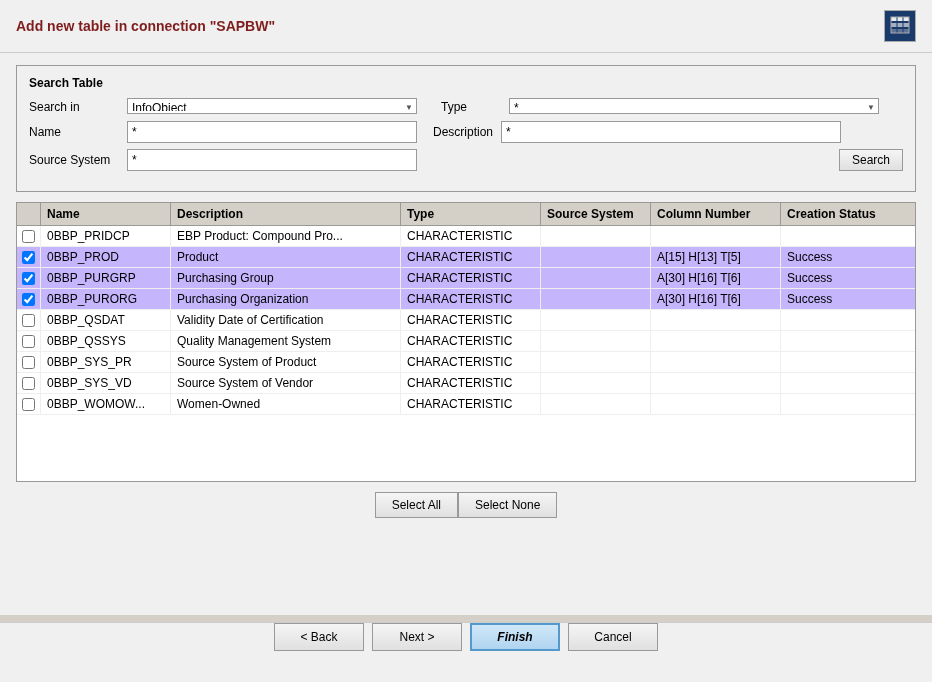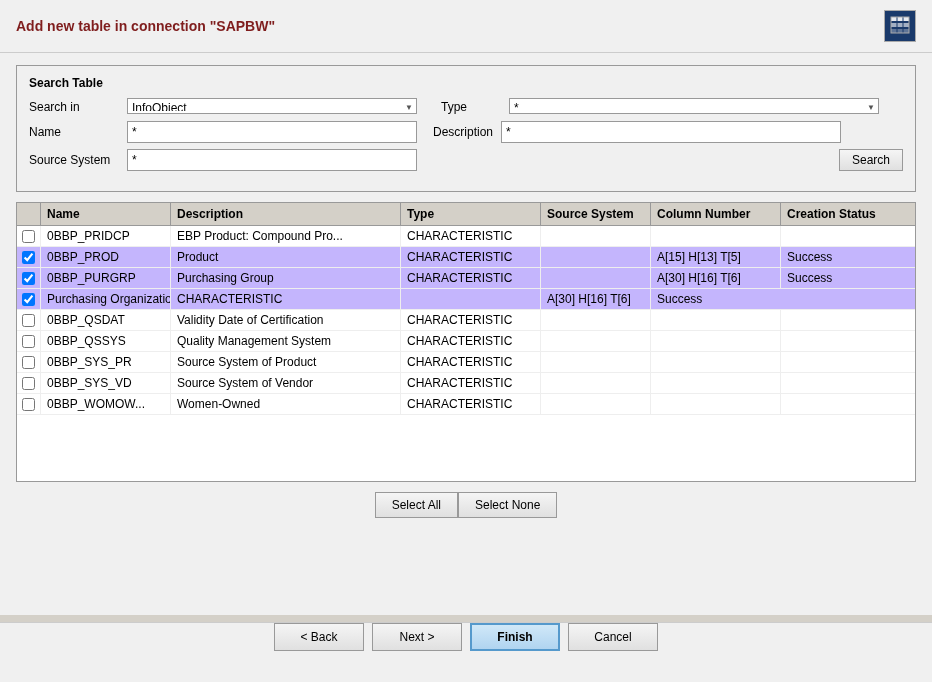--- a/index.html
+++ b/index.html
@@ -219,20 +219,21 @@
       font-size: 12px;
       background: linear-gradient(to bottom, #f5f5f5, #e0e0e0);
       border: 1px solid #999;
       cursor: pointer;
       min-width: 90px;
     }
     .footer-btn.finish {
       background: linear-gradient(to bottom, #d0e8f8, #b0d4f0);
       border: 2px solid #5599cc;
       font-weight: bold;
+      font-style: italic;
     }
   </style>
 </head>
 <body>
 
 <div class="title-bar">
   <span class="title-bar-text">Add new table in connection "SAPBW"</span>
   <div class="title-icon">
     <svg viewBox="0 0 20 20" fill="white" xmlns="http://www.w3.org/2000/svg">
       <rect x="1" y="1" width="18" height="4" fill="white" opacity="0.9"></rect>
@@ -327,20 +328,21 @@
       <div class="td">Purchasing Group</div>
       <div class="td">CHARACTERISTIC</div>
       <div class="td"></div>
       <div class="td">A[30] H[16] T[6]</div>
       <div class="td">Success</div>
     </div>
         <div class="table-row checked-row">
       <div class="td td-checkbox">
         <input type="checkbox" checked="" style="">
       </div>
+      <div class="td">0BBP_PURORG</div>
       <div class="td">Purchasing Organization</div>
       <div class="td">CHARACTERISTIC</div>
       <div class="td"></div>
       <div class="td">A[30] H[16] T[6]</div>
       <div class="td">Success</div>
     </div>
         <div class="table-row">
       <div class="td td-checkbox">
         <input type="checkbox" style="">
       </div>

